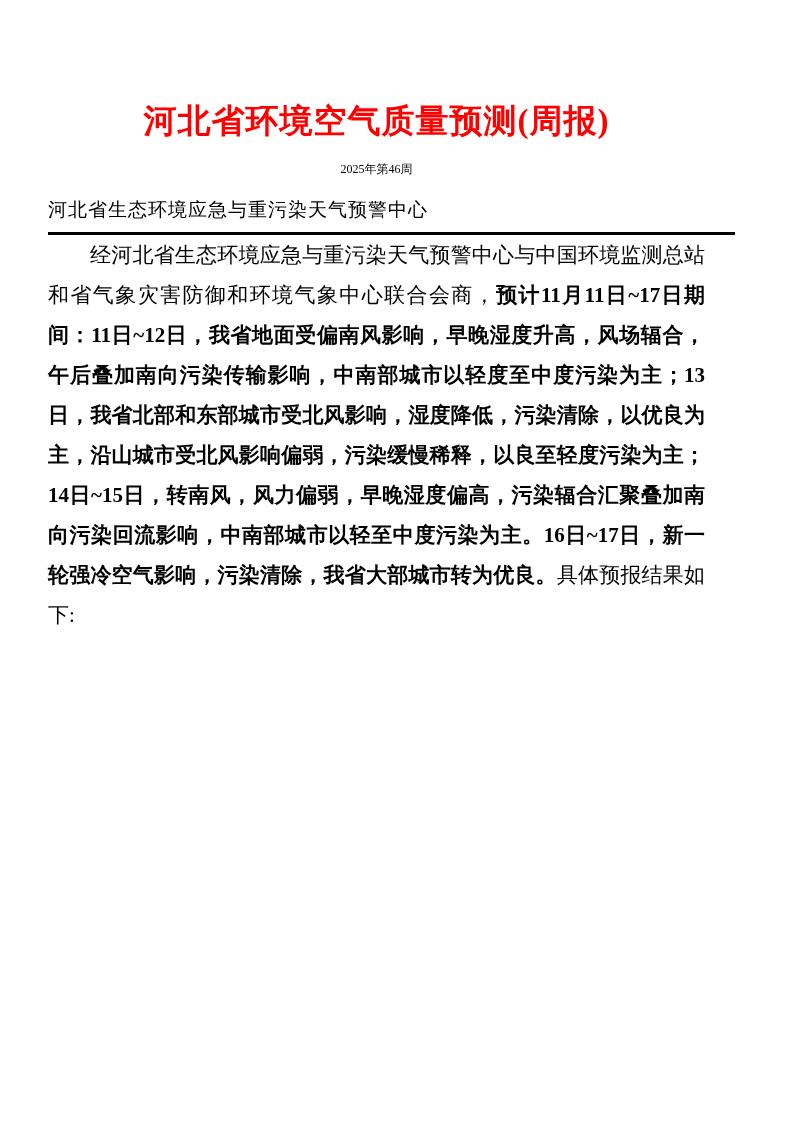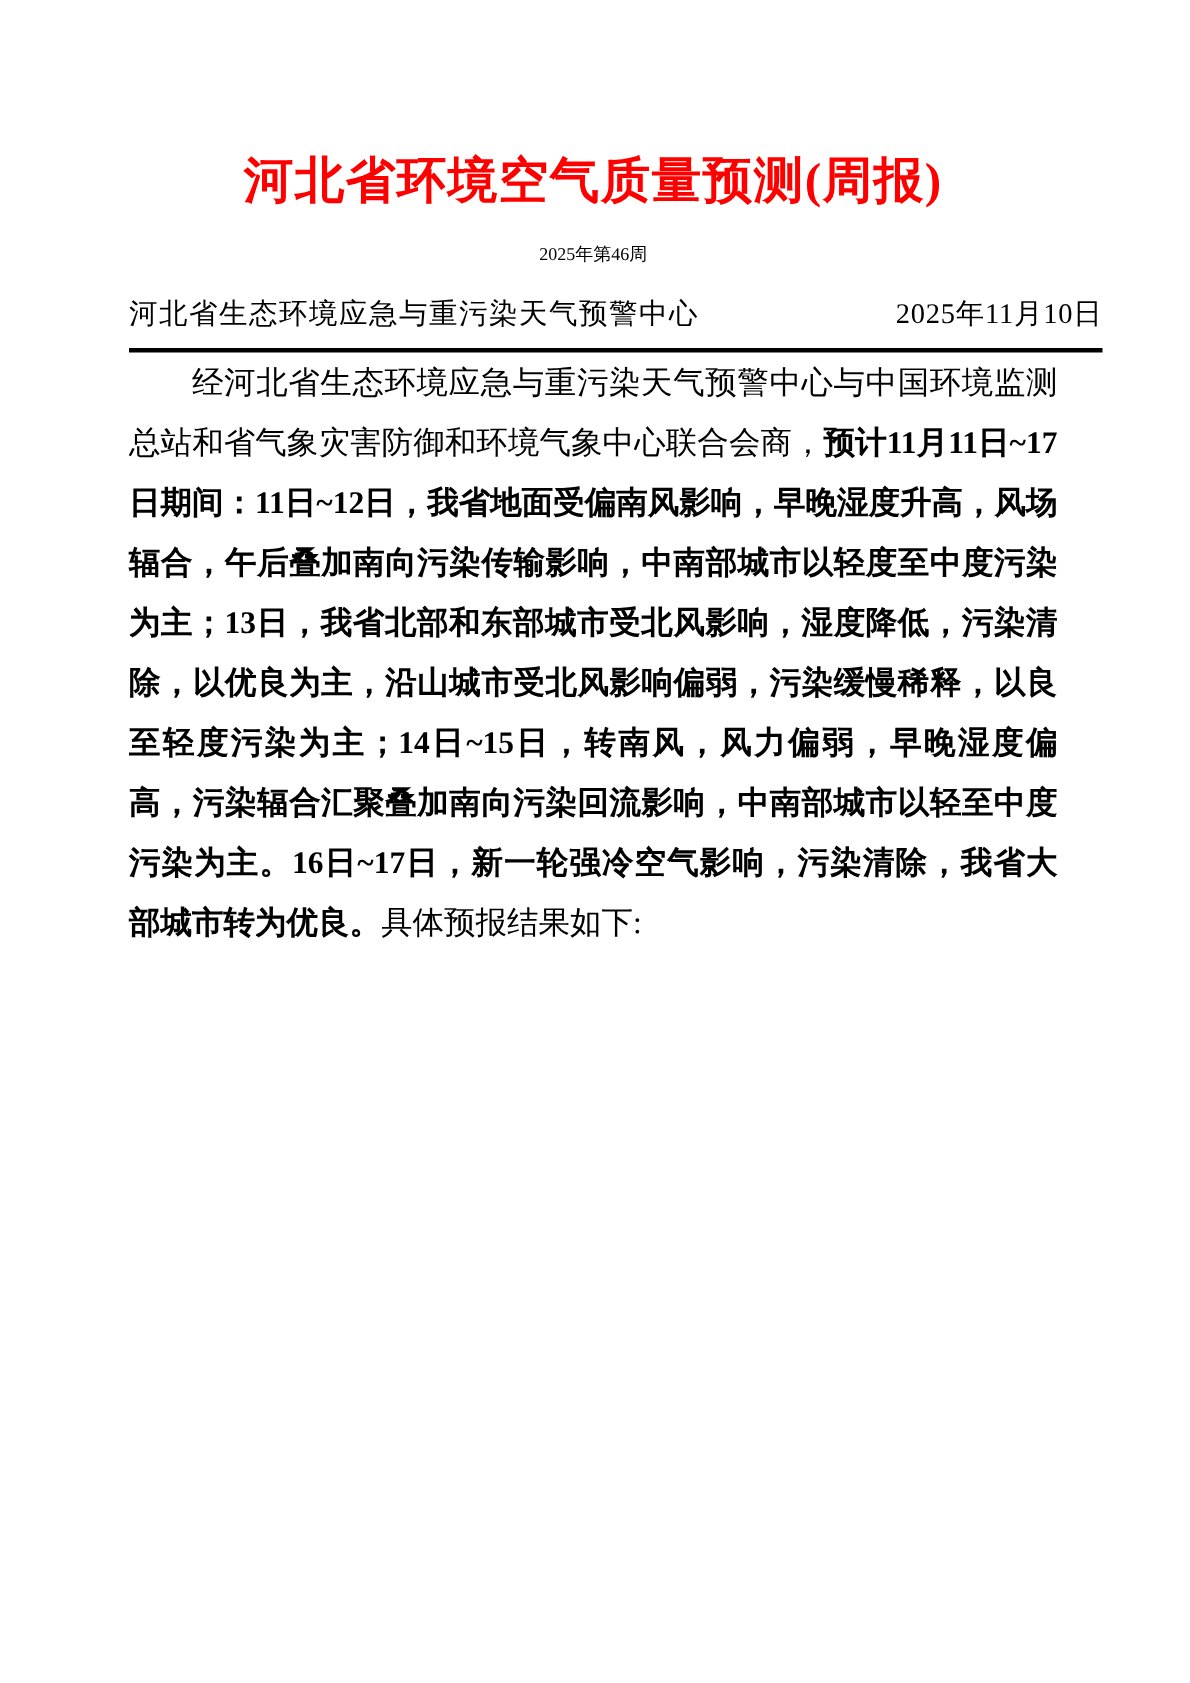--- a/index.html
+++ b/index.html
@@ -7,21 +7,21 @@
   body {
     width: 793px; height: 1122px;
     font-family: "Liberation Serif", "DejaVu Serif", serif;
     color: #000;
     overflow: hidden;
   }
   .page {
     position: relative;
     width: 793px; height: 1117px;
     background: #ffffff;
-    padding: 100px 88px 0 86px;
+    padding: 100px 88px 0 48px;
     overflow: hidden;
   }
   .doc-title {
     text-align: center;
     font-size: 33px;
     font-weight: bold;
     line-height: 42px;
     letter-spacing: 1px;
   }
   .doc-subtitle {
@@ -62,21 +62,20 @@
 <body>
 
 <div class="page">
 
   <div class="doc-title" style="color: rgb(255, 0, 0);">河北省环境空气质量预测(周报)</div>
 
   <div class="doc-subtitle">2025年第46周</div>
 
   <div class="issuer-row">
     <span class="issuer-name">河北省生态环境应急与重污染天气预警中心</span>
-    <span class="issue-date">2025年11月10日</span>
   </div>
 
   <hr class="header-divider">
 
   <div class="body-text">
 
     <p class="para"><span>经河北省生态环境应急与重污染天气预警中心与中国环境监测总站和省气象灾害防御和环境气象中心联合会商，</span><span class="bold-run">预计11月11日~17日期间：11日~12日，我省地面受偏南风影响，早晚湿度升高，风场辐合，午后叠加南向污染传输影响，中南部城市以轻度至中度污染为主；13日，我省北部和东部城市受北风影响，湿度降低，污染清除，以优良为主，沿山城市受北风影响偏弱，污染缓慢稀释，以良至轻度污染为主；14日~15日，转南风，风力偏弱，早晚湿度偏高，污染辐合汇聚叠加南向污染回流影响，中南部城市以轻至中度污染为主。16日~17日，新一轮强冷空气影响，污染清除，我省大部城市转为优良。</span><span>具体预报结果如下:</span></p>
 
 
 

